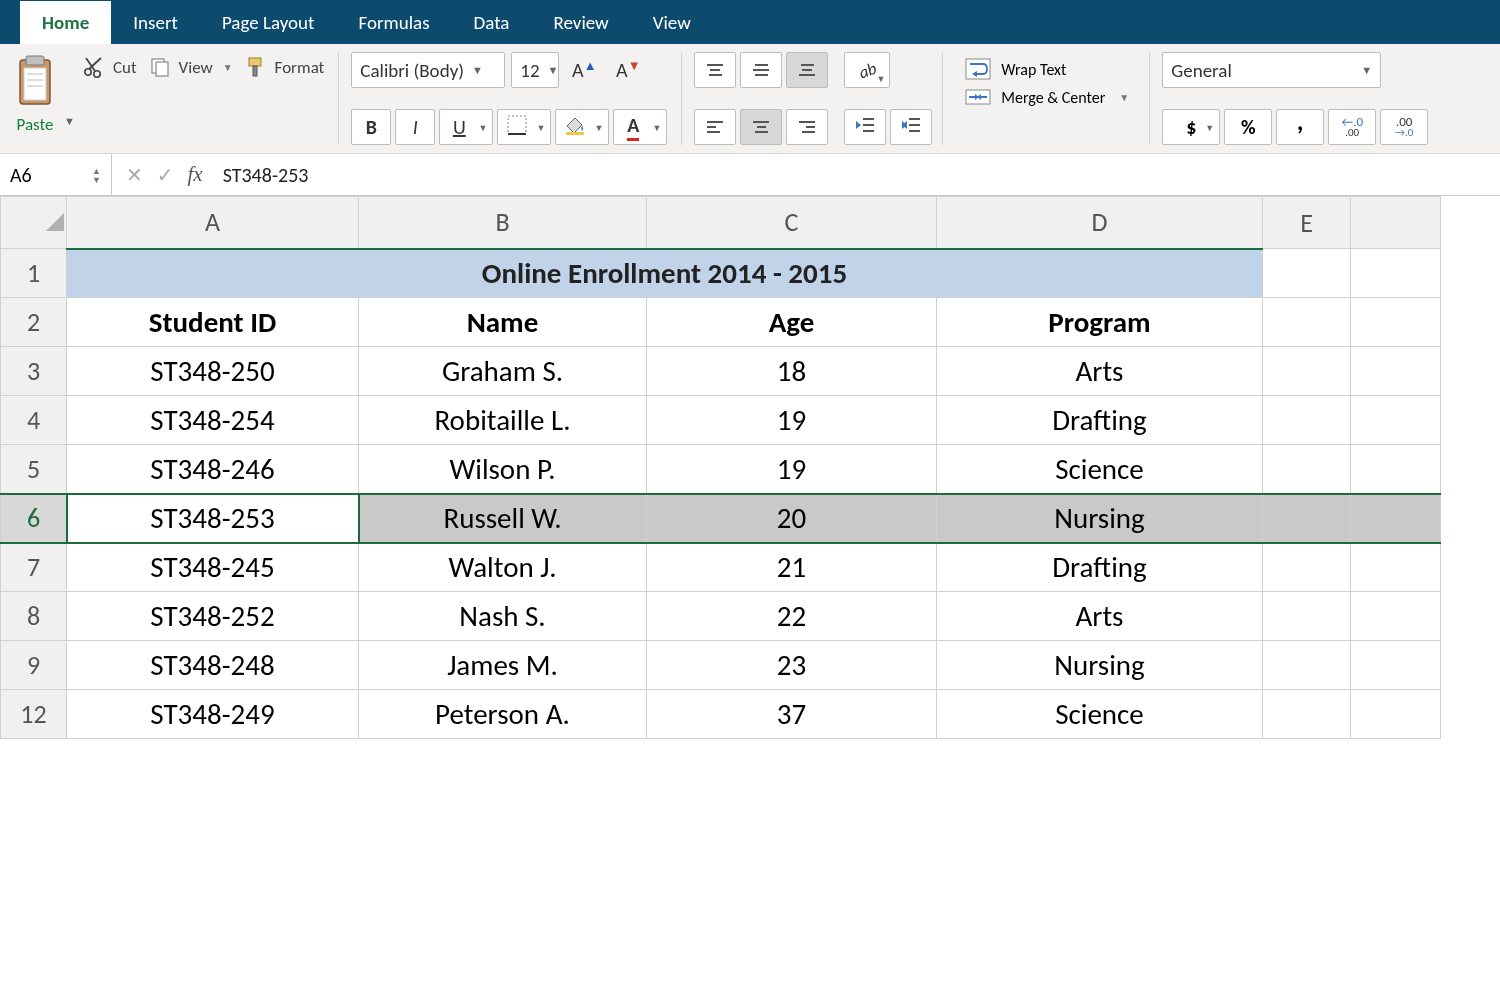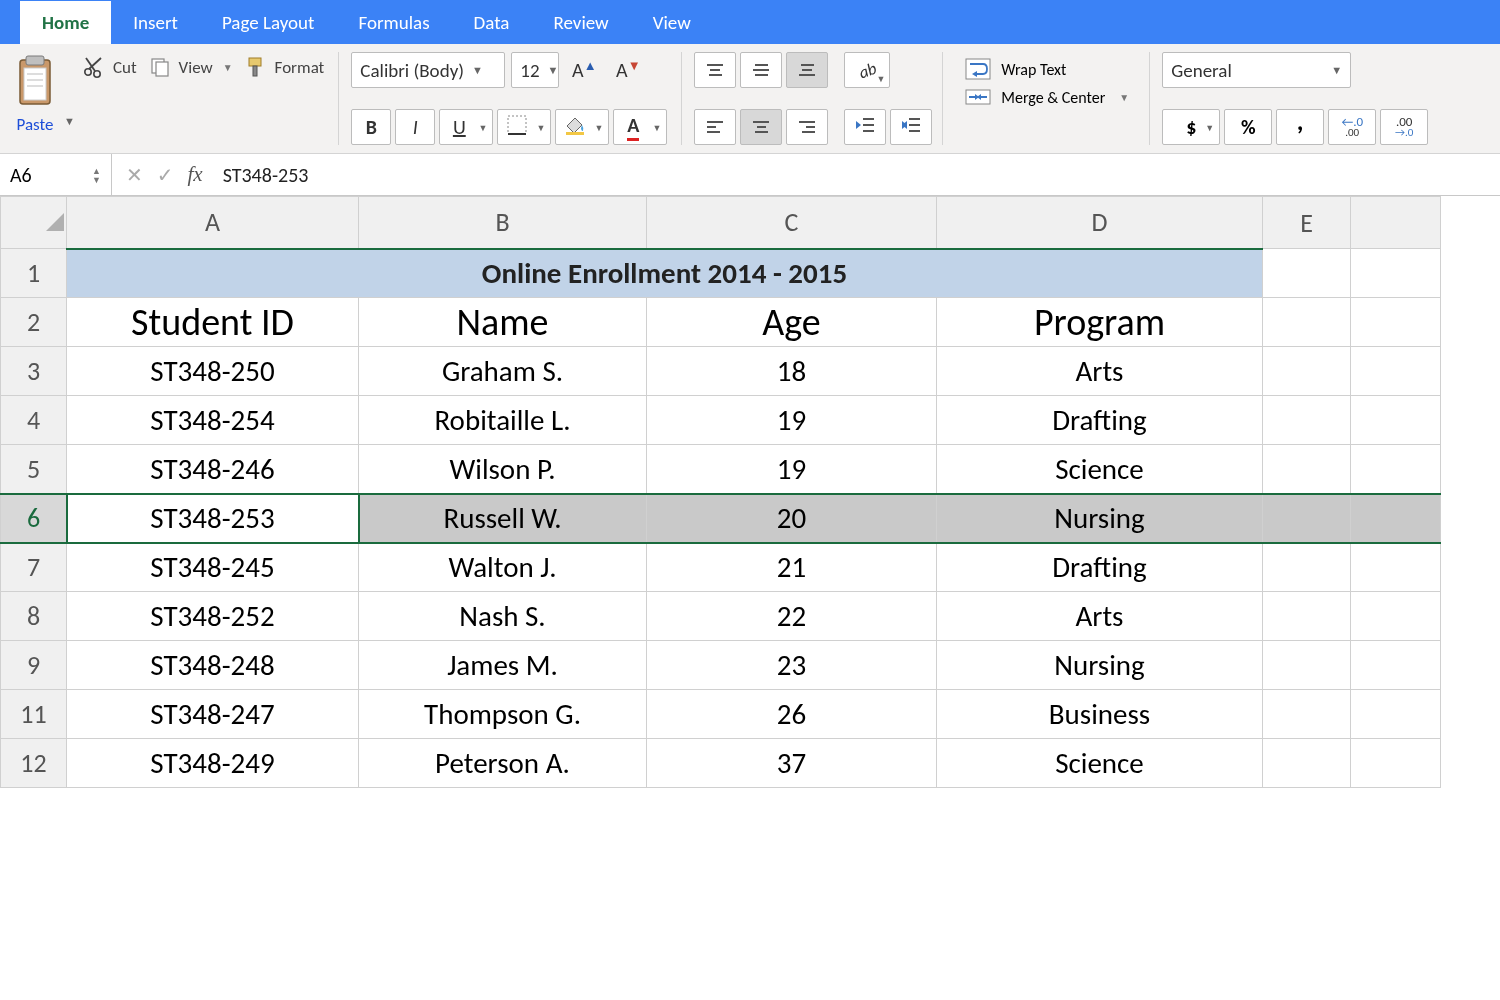--- a/index.html
+++ b/index.html
@@ -1,32 +1,32 @@
 <!DOCTYPE html>
 <html><head>
 <meta charset="utf-8">
 <style>
   * { box-sizing: border-box; margin: 0; padding: 0; }
   body { font-family: Calibri, Arial, sans-serif; background: #fff; overflow: hidden; width: 1500px; height: 1000px; }
   
   
-  .tabs { background: #3b82f6; height: 44px; display: flex; align-items: center; padding-left: 20px; gap: 0; }
+  .tabs { background: #0c4a6e; height: 44px; display: flex; align-items: center; padding-left: 20px; gap: 0; }
   .tab { color: #fff; padding: 10px 22px; font-size: 19px; cursor: pointer; }
   .tab.active { background: #fff; color: #217346; font-weight: bold; border-radius: 0; }
   
   
   .ribbon { background: #f3f2f1; height: 110px; border-bottom: 1px solid #d4d4d4; display: flex; padding: 8px 8px; gap: 12px; }
   .ribgroup { display: flex; flex-direction: column; justify-content: space-between; border-right: 1px solid #d4d4d4; padding-right: 10px; }
   .ribgroup.noborder { border-right: none; }
   
   .paste-block { display:flex; gap:4px; align-items:flex-start; }
   .paste-main { display:flex; flex-direction:column; align-items:center; gap:4px; padding: 2px 4px; }
   .paste-icon { width: 46px; height: 56px; position:relative; }
   .clipboard-svg { width:46px; height:56px; }
-  .paste-lbl { font-size: 17px; color:#1d4ed8; }
+  .paste-lbl { font-size: 17px; color:#15803d; }
   .paste-arrow { font-size: 11px; color:#666; align-self:center; margin-top:54px; margin-left:-2px;}
   
   .clip-tools { display:flex; flex-direction:row; gap:4px; padding-top:2px;}
   .clip-row { display:flex; align-items:center; gap:8px; font-size: 17px; color:#444; padding: 2px 4px; cursor:pointer;}
   .clip-ic { width:22px; height:22px; display:inline-flex; align-items:center; justify-content:center;}
   .font-row { display:flex; gap:6px; align-items:center; }
   .dd { background:#fff; border:1px solid #bcbcbc; height:36px; display:flex; align-items:center; padding: 0 8px; font-size:19px; color:#333; cursor:pointer; border-radius:2px; position:relative; }
   .dd .arr { margin-left:8px; font-size:11px; color:#666; }
   .font-name { width: 154px; }
   .font-size { width: 48px; }
@@ -47,21 +47,21 @@
   .al-btn { width:42px; height:36px; border:1px solid #bcbcbc; background:#fff; display:flex; align-items:center; justify-content:center; cursor:pointer; border-radius:2px;}
   .al-btn.sel { background:#d8d8d8; }
   .hlines { display:flex; flex-direction:column; gap:3px; align-items:center;}
   .hlines span { display:block; height:2px; background:#555; }
   
   .orient-btn { width:46px; height:36px; border:1px solid #bcbcbc; background:#fff; display:flex; align-items:center; justify-content:center; cursor:pointer; border-radius:2px; position:relative;}
   .orient-btn::after { content:"▼"; font-size:9px; color:#666; position:absolute; right:4px; bottom:3px;}
   .wrap-block { display:flex; flex-direction:column; gap:2px; justify-content:center; padding: 4px 6px;}
   .wm-btn { display:flex; align-items:center; gap:10px; cursor:pointer; padding:2px 4px;}
   .wm-ic { width:26px; height:22px; }
-  .numdd { width:189px;padding-left:8px; }
+  .numdd { width:219px;padding-left:8px; }
   .numrow { display:flex; gap:4px;}
   .numbtn { width:48px; height:36px; border:1px solid #bcbcbc; background:#fff; display:flex; align-items:center; justify-content:center; font-size:20px; cursor:pointer; border-radius:2px; position:relative;}
   .numbtn.split { width:58px;}
   .numbtn.split::after{ content:"▼"; font-size:9px; color:#666; position:absolute; right:5px;}
   .decbtn { font-size:13px; line-height:11px; text-align:center; color:#333; flex-direction:column;}
   
   
   .fbar { height:42px; border-bottom:1px solid #c8c8c8; display:flex; align-items:center; background:#fff; }
   .namebox { width:112px; border-right:1px solid #c8c8c8; height:100%; display:flex; align-items:center; padding:0 10px; font-size:20px; justify-content:space-between;}
   .nb-arr { display:flex; flex-direction:column; font-size:9px; color:#777; line-height:9px;}
@@ -79,21 +79,21 @@
   .grid .corner-tri { width:0; height:0; border-right: 18px solid #b0b0b0; border-top: 18px solid transparent; margin-left:auto; margin-bottom:2px; margin-right:2px;}
   .grid td.data { height:49px; }
   .col-A { width:292px; }
   .col-B { width:288px; }
   .col-C { width:290px; }
   .col-D { width:326px; }
   .col-E { width:88px; }
   .col-F { width:90px; }
   
   .titlecell { background:#c1d3e8; font-weight:bold; font-size:31px; color:#222; border-top:2.5px solid #1a6b3e !important;}
-  .hdrrow td { font-weight:normal; font-size:38px; }
+  .hdrrow td { font-weight:bold; font-size:29px; }
   
   .selrow td.data { background:#c9c9c9; }
   .selrow td.data.selcell { background:#fff; }
   .selrow td.data { border-top: 2.5px solid #1a6b3e !important; border-bottom: 2.5px solid #1a6b3e !important;}
   .rowhdr.selhdr { background:#d8d8d8; border-top:2.5px solid #1a6b3e; border-bottom:2.5px solid #1a6b3e; color:#1a6b3e;}
   
 </style>
 </head>
 <body>
 
@@ -426,29 +426,20 @@
   <tr>
           <th class="rowhdr">9</th>
     <td class="data">ST348-248</td>
     <td class="data">James M.</td>
     <td class="data">23</td>
     <td class="data">Nursing</td>
     <td class="data"></td>
           <td class="data"></td>
         </tr>
   <tr>
-          <th class="rowhdr">11</th>
-    <td class="data">ST348-247</td>
-    <td class="data">Thompson G.</td>
-    <td class="data">26</td>
-    <td class="data">Business</td>
-    <td class="data"></td>
-          <td class="data"></td>
-        </tr>
-  <tr>
           <th class="rowhdr">12</th>
     <td class="data">ST348-249</td>
     <td class="data">Peterson A.</td>
     <td class="data">37</td>
     <td class="data">Science</td>
     <td class="data"></td>
           <td class="data"></td>
         </tr>
 </tbody>
     </table>

